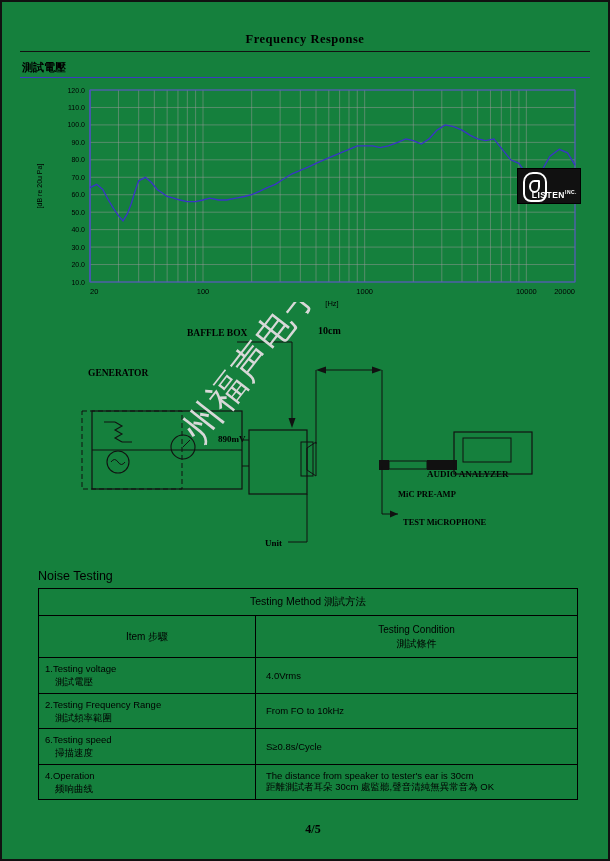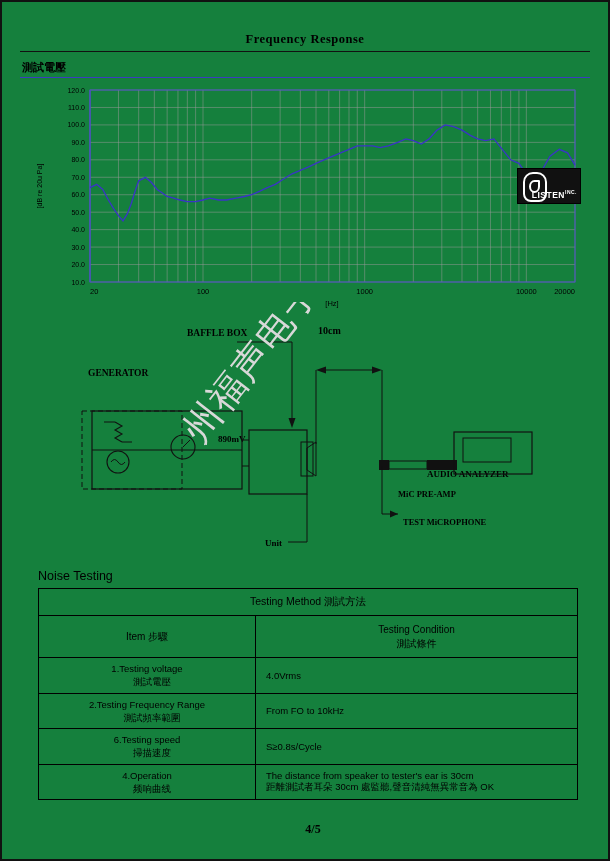--- a/index.html
+++ b/index.html
@@ -123,21 +123,20 @@
   }
   .tm-sub {
     text-align: center;
     font-size: 10px;
     line-height: 1.35;
     padding: 7px 0 !important;
   }
   .col-item { width: 204px; }
   .cell-two {
     line-height: 1.4;
-    text-align: center;
   }
   .cell-two .ln2 { display: block; padding-left: 10px; }
   .cell-cond { padding-left: 10px !important; }
   .cell-cond .ln2 { display: block; }
   
   .footer {
     position: absolute;
     left: 0;
     top: 820px;
     width: 606px;

